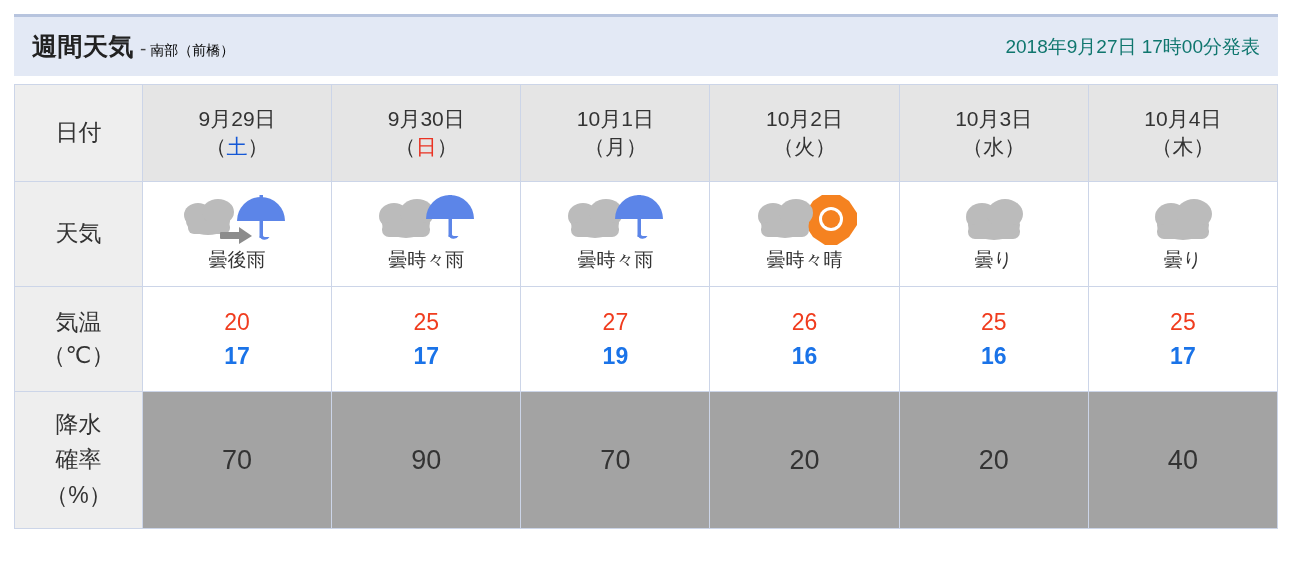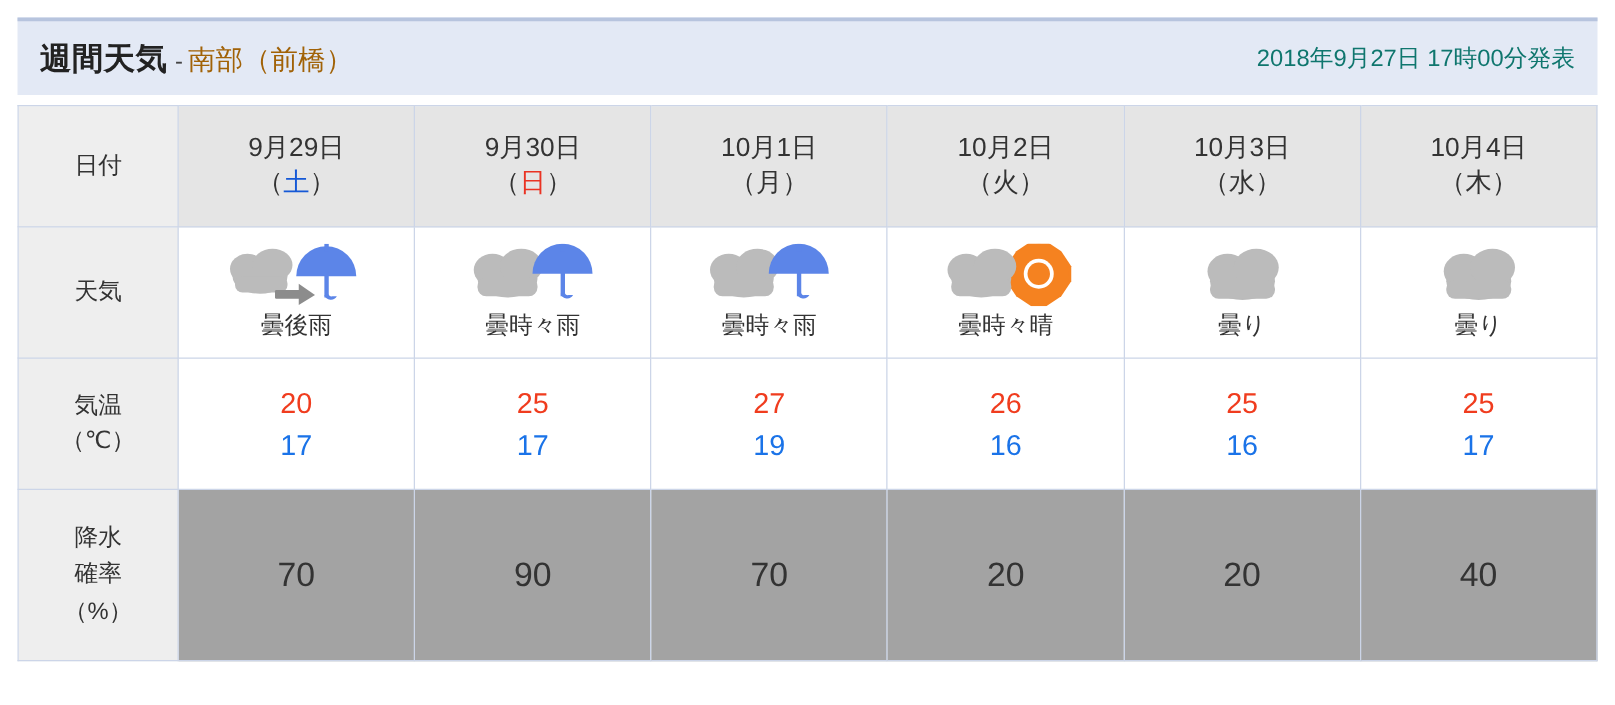--- a/index.html
+++ b/index.html
@@ -45,22 +45,22 @@
     font-weight: bold;
     color: #222222;
     letter-spacing: 0.5px;
   }
   .header-sep {
     font-size: 19px;
     color: #444444;
     margin: 0 4px 0 6px;
   }
   .header-area {
-    font-size: 22px;
-    color: #a16207;
+    font-size: 14px;
+    color: #000000;
   }
   .header-right {
     font-size: 19px;
     color: #0f766e;
     white-space: nowrap;
   }
 
   
   table.forecast {
     width: 100%;
@@ -72,21 +72,21 @@
   table.forecast td {
     border: 1px solid #ccd5e8;
     text-align: center;
     vertical-align: middle;
     padding: 0;
   }
   col.label-col { width: 128px; }
 
   .rowlabel {
     background: #eeeeee;
-    font-size: 19px;
+    font-size: 23px;
     font-weight: normal;
     color: #333333;
     line-height: 1.45;
   }
 
   
   tr.date-row th.daycell {
     background: #e5e5e5;
     font-size: 21px;
     color: #333333;
@@ -118,21 +118,21 @@
     font-size: 19px;
     color: #333333;
     margin-top: 2px;
   }
 
   
   tr.temp-row td,
   tr.temp-row th { height: 104px; }
   .temp-cell { background: #ffffff; line-height: 1.5; }
   .temp-high { font-size: 23px; color: #f03c1e; }
-  .temp-low  { font-size: 23px; color: #1a73e8; }
+  .temp-low  { font-size: 23px; color: #1a73e8; font-weight: bold; }
 
   
   tr.pop-row td,
   tr.pop-row th { height: 136px; }
   .pop-cell {
     background: #a3a3a3;
     font-size: 27px;
     color: #333333;
   }
   .pop-label { line-height: 1.55; }

